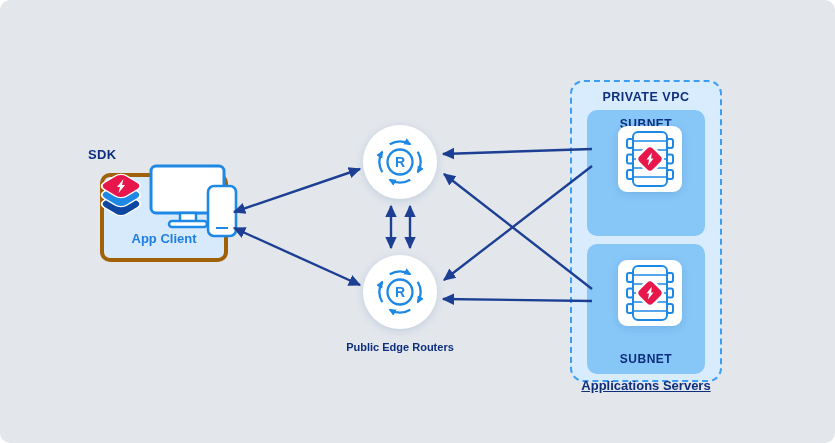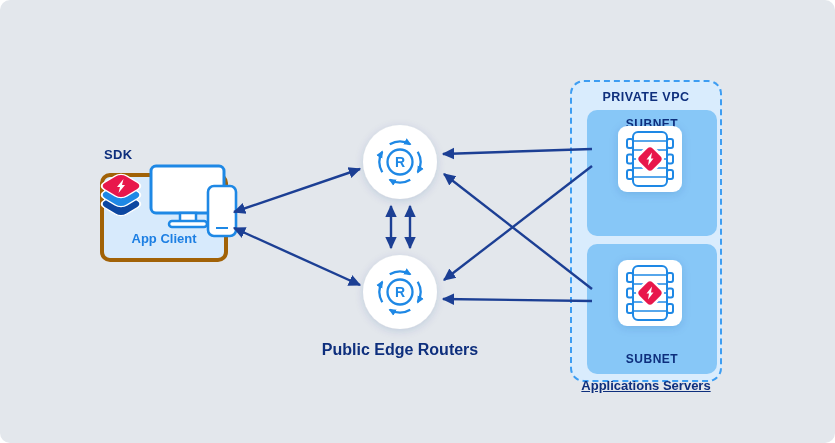--- a/index.html
+++ b/index.html
@@ -1,25 +1,25 @@
 <!DOCTYPE html>
 <html><head>
 <meta charset="utf-8">
 <style>
   html,body{margin:0;padding:0;background:#ffffff;}
   body{font-family:"Liberation Sans",sans-serif;}
   .canvas{position:relative;width:835px;height:443px;background:#e3e7ec;border-radius:10px;overflow:hidden;}
   .label{position:absolute;font-weight:bold;color:#0e2f7d;}
-  .sdk-label{left:104px;top:147px;font-size:13px;letter-spacing:.3px;}
+  .sdk-label{left:88px;top:147px;font-size:13px;letter-spacing:.3px;}
   .app-client-box{position:absolute;left:100px;top:173px;width:128px;height:89px;background:#d7eafc;border:4px solid #a16207;border-radius:10px;box-sizing:border-box;}
   .app-client-label{position:absolute;left:0;right:0;bottom:12px;text-align:center;font-weight:bold;font-size:13px;color:#1d7fe3;}
-  .routers-label{left:305px;top:341px;width:190px;text-align:center;font-size:16px;}
+  .routers-label{left:305px;top:341px;width:190px;text-align:center;font-size:11px;}
   .vpc-box{position:absolute;left:570px;top:80px;width:152px;height:302px;background:#d9ecfd;border:2px dashed #3d9df2;border-radius:14px;box-sizing:border-box;}
   .vpc-title{position:absolute;left:0;right:0;top:8px;text-align:center;font-weight:bold;font-size:12.5px;color:#0e2f7d;letter-spacing:.5px;}
-  .subnet{position:absolute;left:15px;width:118px;background:#87c7f7;border-radius:10px;padding-left:12px;}
+  .subnet{position:absolute;left:15px;width:118px;background:#87c7f7;border-radius:10px;}
   .subnet-top{top:28px;height:126px;}
   .subnet-bottom{top:162px;height:130px;}
   .subnet-label{position:absolute;left:0;right:0;text-align:center;font-weight:bold;font-size:12px;color:#0e2f7d;letter-spacing:.5px;}
   .subnet-label.at-top{top:7px;}
   .subnet-label.at-bottom{bottom:8px;}
   .apps-caption{left:546px;top:378px;width:200px;text-align:center;font-size:13px;text-decoration:underline;}
   svg.overlay{position:absolute;left:0;top:0;pointer-events:none;}
   svg text.router-letter{font-family:"Liberation Sans",sans-serif;font-weight:bold;font-size:14px;fill:#1e88e5;}
 </style>
 </head>

